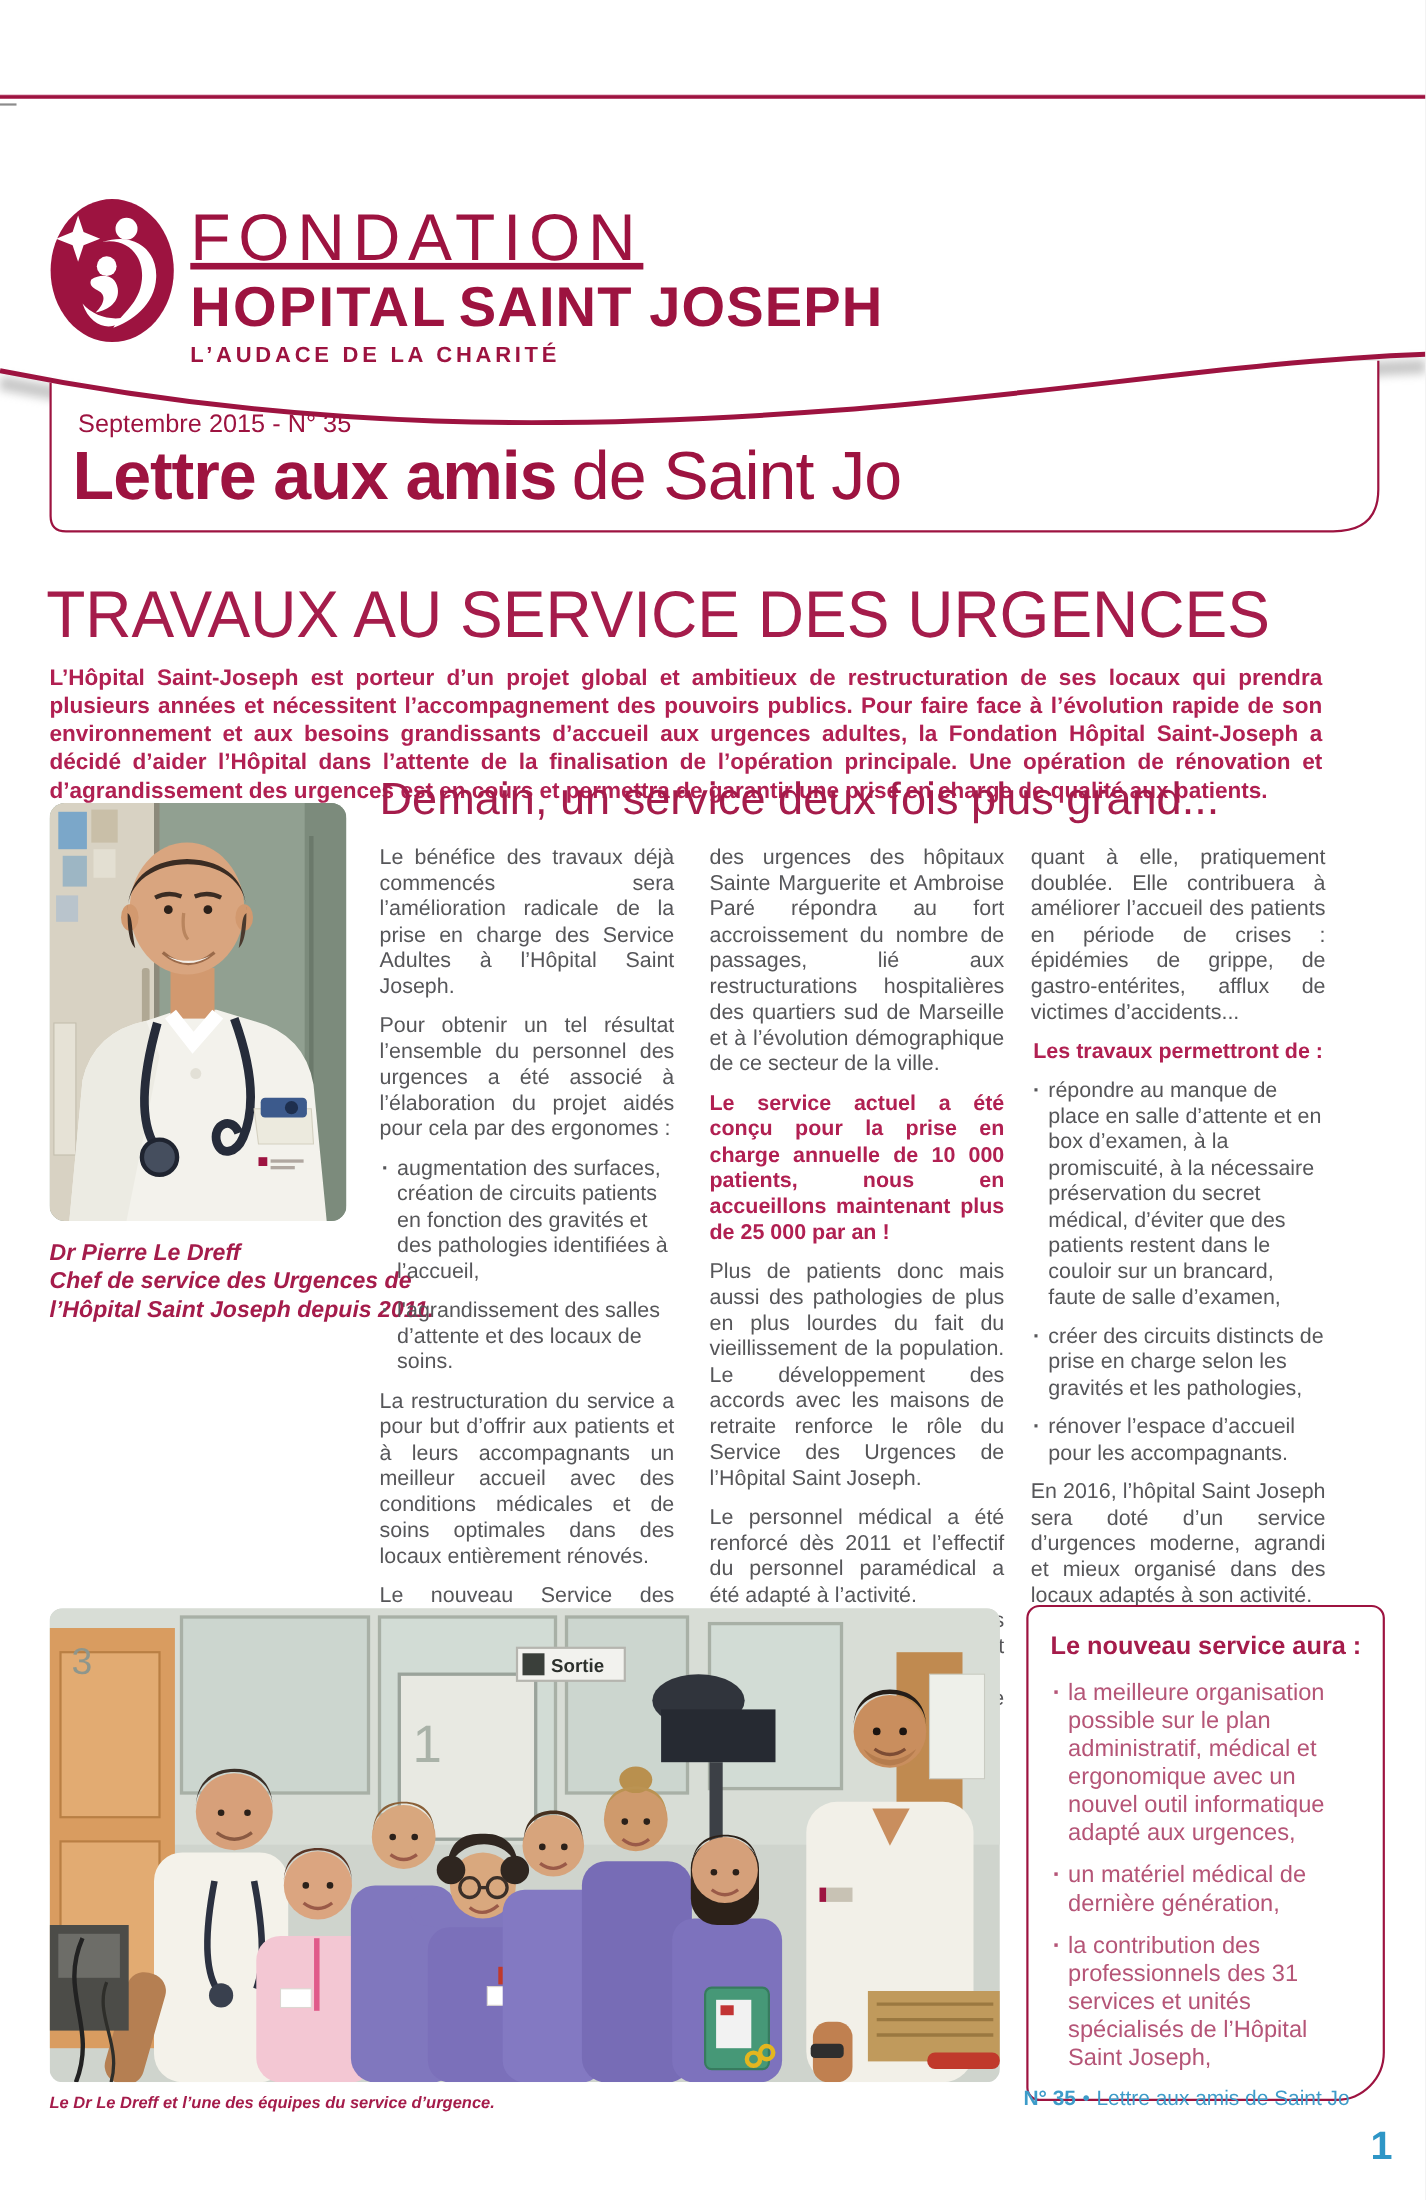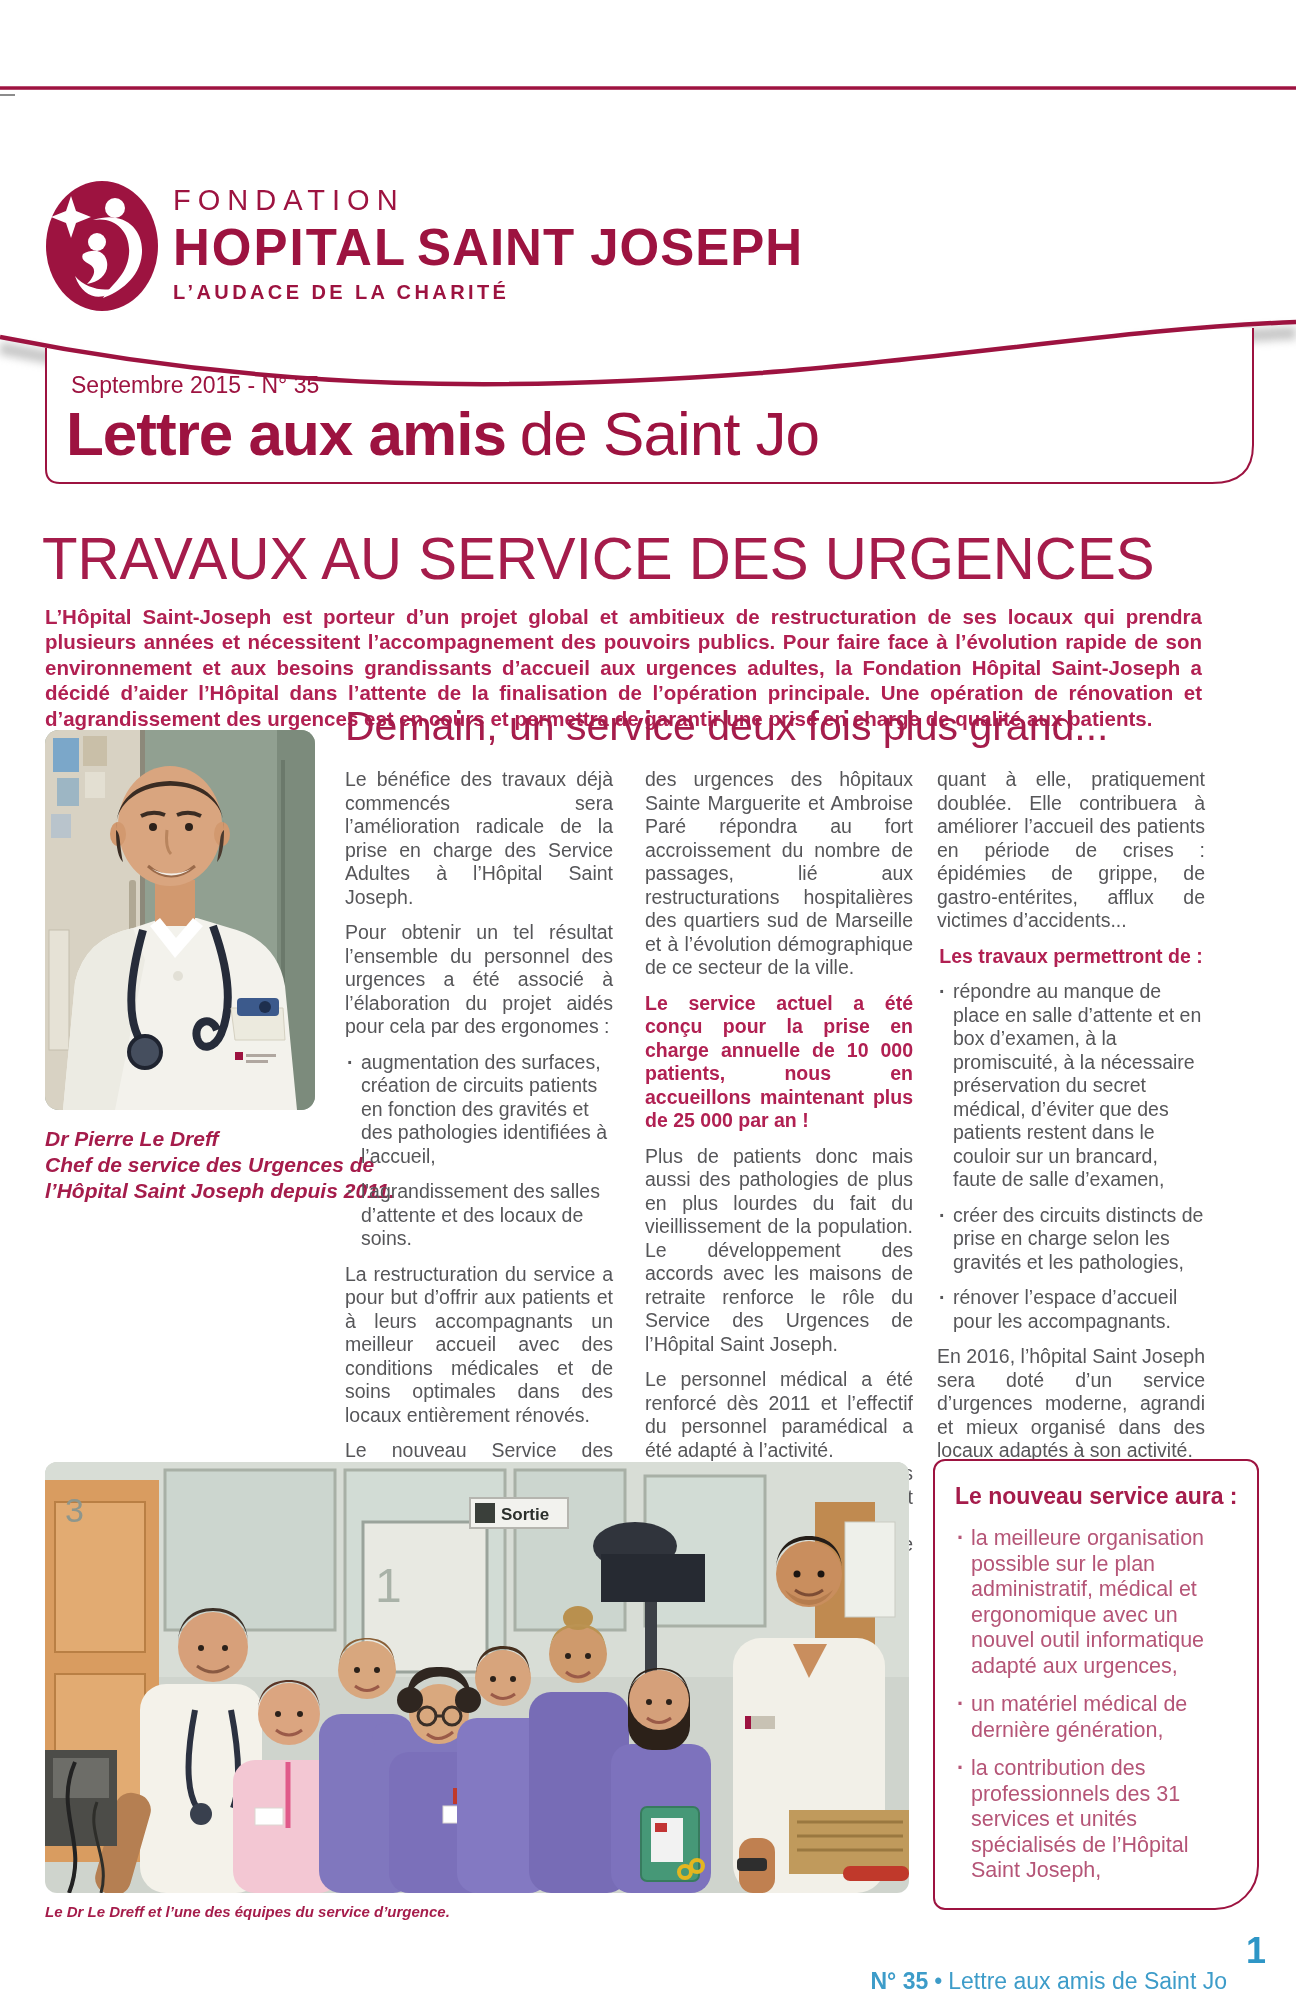--- a/index.html
+++ b/index.html
@@ -11,21 +11,21 @@
   }
   
   .top-rule{position:absolute;left:0;top:86px;width:1296px;height:4px;
     background:linear-gradient(#cf7b97,#9d1340 30%,#9d1340 75%,#cf7b97);}
   .top-dash{position:absolute;left:0;top:94px;width:15px;height:2px;background:#8c8c8c;}
 
   
   .logo{position:absolute;left:45px;top:180px;display:flex;}
   .logo-mark{width:114px;height:132px;}
   .logo-text{margin-left:14px;color:#9d1340;line-height:1;}
-  .logo-line1{font-size:29px;font-weight:400;letter-spacing:7px;margin-top:6px;}
+  .logo-line1{font-size:60px;font-weight:400;letter-spacing:7px;margin-top:6px;text-decoration:underline;}
   .logo-line2{margin-top:7px;font-size:51px;}
   .logo-line2 .reg{font-weight:600;letter-spacing:2px;}
   .logo-line2 .bold{font-weight:800;letter-spacing:1px;margin-left:10px;}
   .logo-tagline{margin-top:9px;font-size:20px;font-weight:700;letter-spacing:3.4px;}
 
   
   .masthead-svg{position:absolute;left:0;top:300px;width:1296px;height:210px;}
   .issue-date{position:absolute;left:71px;top:372px;font-size:23px;color:#9d1340;}
   .masthead-title{position:absolute;left:66px;top:398px;font-size:62px;color:#9d1340;white-space:nowrap;}
   .masthead-title .t-bold{font-weight:700;letter-spacing:-1px;}
@@ -58,22 +58,22 @@
   .photo2{position:absolute;left:45px;top:1462px;width:864px;height:431px;border-radius:12px;overflow:hidden;}
   .photo2-caption{position:absolute;left:45px;top:1903px;font-size:15px;font-weight:700;font-style:italic;color:#a51c4b;}
 
   .sidebar{position:absolute;left:933px;top:1459px;width:326px;height:451px;box-sizing:border-box;
     border:2px solid #9d1340;border-radius:12px 12px 44px 12px;padding:22px 16px 0 20px;background:#fff;}
   .sidebar-title{font-size:23px;font-weight:700;color:#a51c4b;margin-bottom:16px;}
   .sidebar-item{position:relative;padding-left:16px;margin-bottom:13px;
     font-size:21.5px;line-height:25.5px;color:#b55577;}
   .sidebar-item::before{content:"·";position:absolute;left:2px;top:0;font-weight:700;color:#b55577;}
 
-  .footer-line{position:absolute;left:700px;top:1968px;width:527px;text-align:right;
-    font-size:23px;color:#3d9cc9;}
+  .footer-line{position:absolute;left:700px;top:1898px;width:527px;text-align:right;
+    font-size:19px;color:#3d9cc9;}
   .footer-line .f-issue{font-weight:700;}
   .footer-line .f-sep{padding:0 6px;}
   .page-number{position:absolute;left:1246px;top:1930px;font-size:36px;font-weight:700;color:#2e96c6;}
 </style>
 </head>
 <body>
 
 <div class="page">
 
   <div class="top-rule"></div>

